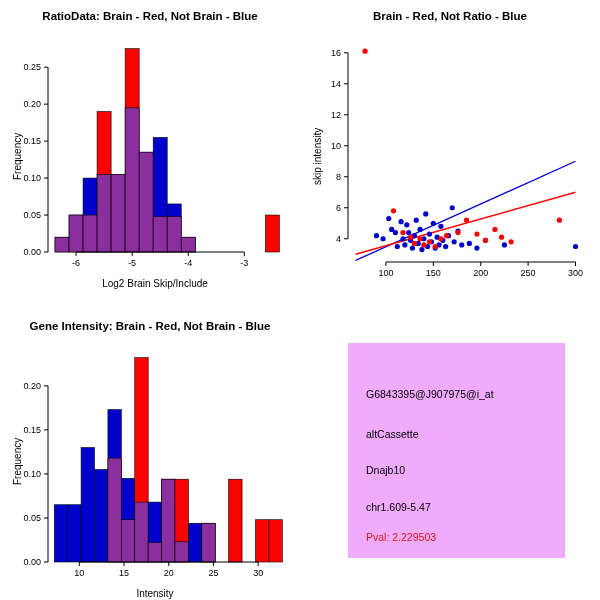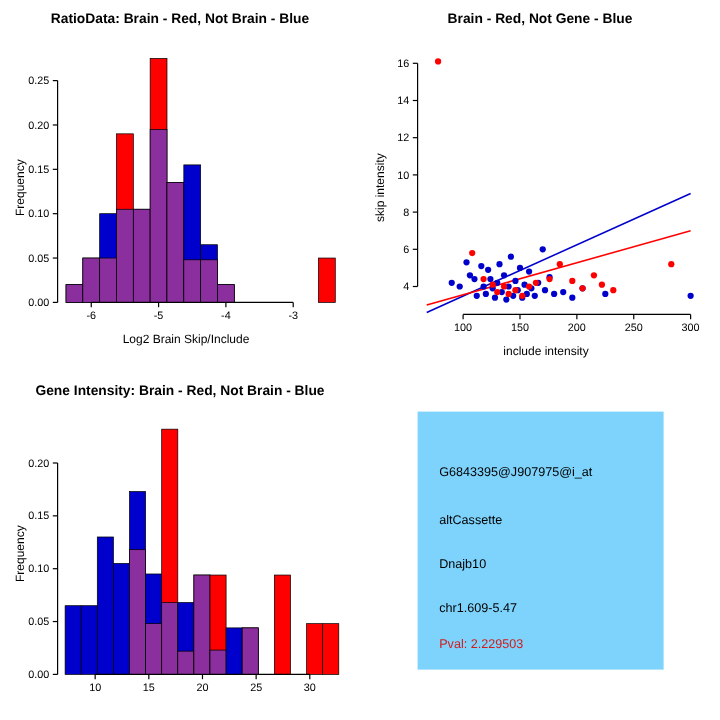--- a/index.html
+++ b/index.html
@@ -2,21 +2,21 @@
 <html><head>
 <meta charset="utf-8">
 <style>
   html,body{margin:0;padding:0;}
   body{width:600px;height:600px;background:#ffffff;font-family:"Liberation Sans",sans-serif;color:#000;overflow:hidden;}
   .page{position:relative;width:476px;height:600px;}
   .panel{position:absolute;}
   .ptitle{font-size:11.5px;font-weight:bold;text-align:center;white-space:nowrap;}
   .axlabel{font-size:10px;text-align:center;}
   svg{display:block;}
-  .infobox{position:absolute;background:#7dd3fc;}
+  .infobox{position:absolute;background:#f0abfc;padding-left:12px;}
   .infotext{font-size:10.5px;color:#000;}
   .infotext.pval{color:#d21a1a;}
   .vlabel{font-size:10px;position:absolute;transform:rotate(-90deg);transform-origin:left top;white-space:nowrap;}
 </style>
 </head>
 <body>
 
 <div class="page">
 
   <div class="panel" style="left:0;top:0;width:300px;height:300px;">
@@ -68,23 +68,22 @@
         <text x="41" y="107.14285714285714" text-anchor="end" font-size="9" font-family="&quot;Liberation Sans&quot;, sans-serif" fill="#000">0.20</text>
         <text x="41" y="70.17857142857144" text-anchor="end" font-size="9" font-family="&quot;Liberation Sans&quot;, sans-serif" fill="#000">0.25</text>
         <text x="76.04878048780488" y="266" text-anchor="middle" font-size="9" font-family="&quot;Liberation Sans&quot;, sans-serif" fill="#000">-6</text>
         <text x="132.14634146341464" y="266" text-anchor="middle" font-size="9" font-family="&quot;Liberation Sans&quot;, sans-serif" fill="#000">-5</text>
         <text x="188.24390243902442" y="266" text-anchor="middle" font-size="9" font-family="&quot;Liberation Sans&quot;, sans-serif" fill="#000">-4</text>
         <text x="244.34146341463418" y="266" text-anchor="middle" font-size="9" font-family="&quot;Liberation Sans&quot;, sans-serif" fill="#000">-3</text>
       </svg>
   </div>
 
   <div class="panel" style="left:300px;top:0;width:300px;height:300px;">
-    <div class="ptitle" style="position:absolute;left:0;top:10px;width:300px;">Brain - Red, Not Gene - Blue</div>
+    <div class="ptitle" style="position:absolute;left:0;top:10px;width:300px;">Brain - Red, Not Ratio - Blue</div>
     <div class="vlabel" style="left:12px;top:185px;">skip intensity</div>
-    <div class="axlabel" style="position:absolute;left:30px;top:288px;width:250px;">include intensity</div>
     <svg id="svg-scatter" width="300" height="300" style="position:absolute;left:0;top:0;">
         <line x1="55.584" y1="260.45" x2="275.52" y2="161.25" stroke="#0000cc" stroke-width="1.3"></line>
         <line x1="55.584" y1="254.25" x2="275.52" y2="192.25" stroke="#ff0000" stroke-width="1.3"></line>
         <circle cx="76.44" cy="235.65" r="2.6" fill="#0000cc"></circle>
         <circle cx="83.076" cy="238.75" r="2.6" fill="#0000cc"></circle>
         <circle cx="88.764" cy="218.6" r="2.6" fill="#0000cc"></circle>
         <circle cx="91.608" cy="229.45000000000002" r="2.6" fill="#0000cc"></circle>
         <circle cx="95.4" cy="232.55" r="2.6" fill="#0000cc"></circle>
         <circle cx="97.29599999999999" cy="246.5" r="2.6" fill="#0000cc"></circle>
         <circle cx="101.088" cy="221.7" r="2.6" fill="#0000cc"></circle>
@@ -167,20 +166,21 @@
         <text x="133.32" y="276" text-anchor="middle" font-size="9" font-family="&quot;Liberation Sans&quot;, sans-serif" fill="#000">150</text>
         <text x="180.72" y="276" text-anchor="middle" font-size="9" font-family="&quot;Liberation Sans&quot;, sans-serif" fill="#000">200</text>
         <text x="228.12" y="276" text-anchor="middle" font-size="9" font-family="&quot;Liberation Sans&quot;, sans-serif" fill="#000">250</text>
         <text x="275.52" y="276" text-anchor="middle" font-size="9" font-family="&quot;Liberation Sans&quot;, sans-serif" fill="#000">300</text>
       </svg>
   </div>
 
   <div class="panel" style="left:0;top:300px;width:300px;height:300px;padding-left:47px;">
     <div class="ptitle" style="position:absolute;left:0;top:20px;width:300px;">Gene Intensity: Brain - Red, Not Brain - Blue</div>
     <div class="vlabel" style="left:12px;top:185px;">Frequency</div>
+    <div class="axlabel" style="position:absolute;left:30px;top:288px;width:250px;">Intensity</div>
     <svg id="svg-hist-intensity" width="300" height="300" style="position:absolute;left:0;top:0;">
         <g>
           <rect x="54.260377358490565" y="204.74468085106383" width="13.415094339622634" height="57.25531914893617" fill="#0000cc" stroke="#000" stroke-width="0.6"></rect>
           <rect x="67.6754716981132" y="204.74468085106383" width="13.415094339622641" height="57.25531914893617" fill="#0000cc" stroke="#000" stroke-width="0.6"></rect>
           <rect x="81.09056603773584" y="147.48936170212767" width="13.415094339622641" height="114.51063829787233" fill="#0000cc" stroke="#000" stroke-width="0.6"></rect>
           <rect x="94.50566037735848" y="169.51063829787233" width="13.415094339622641" height="92.48936170212767" fill="#0000cc" stroke="#000" stroke-width="0.6"></rect>
           <rect x="107.92075471698112" y="109.61276595744681" width="13.415094339622655" height="152.3872340425532" fill="#0000cc" stroke="#000" stroke-width="0.6"></rect>
           <rect x="107.92075471698112" y="158.05957446808512" width="13.415094339622655" height="103.94042553191488" fill="#8c2f9e" stroke="#000" stroke-width="0.6"></rect>
           <rect x="121.33584905660378" y="178.31914893617022" width="13.415094339622627" height="83.68085106382978" fill="#0000cc" stroke="#000" stroke-width="0.6"></rect>
           <rect x="121.33584905660378" y="219.7191489361702" width="13.415094339622627" height="42.2808510638298" fill="#8c2f9e" stroke="#000" stroke-width="0.6"></rect>

